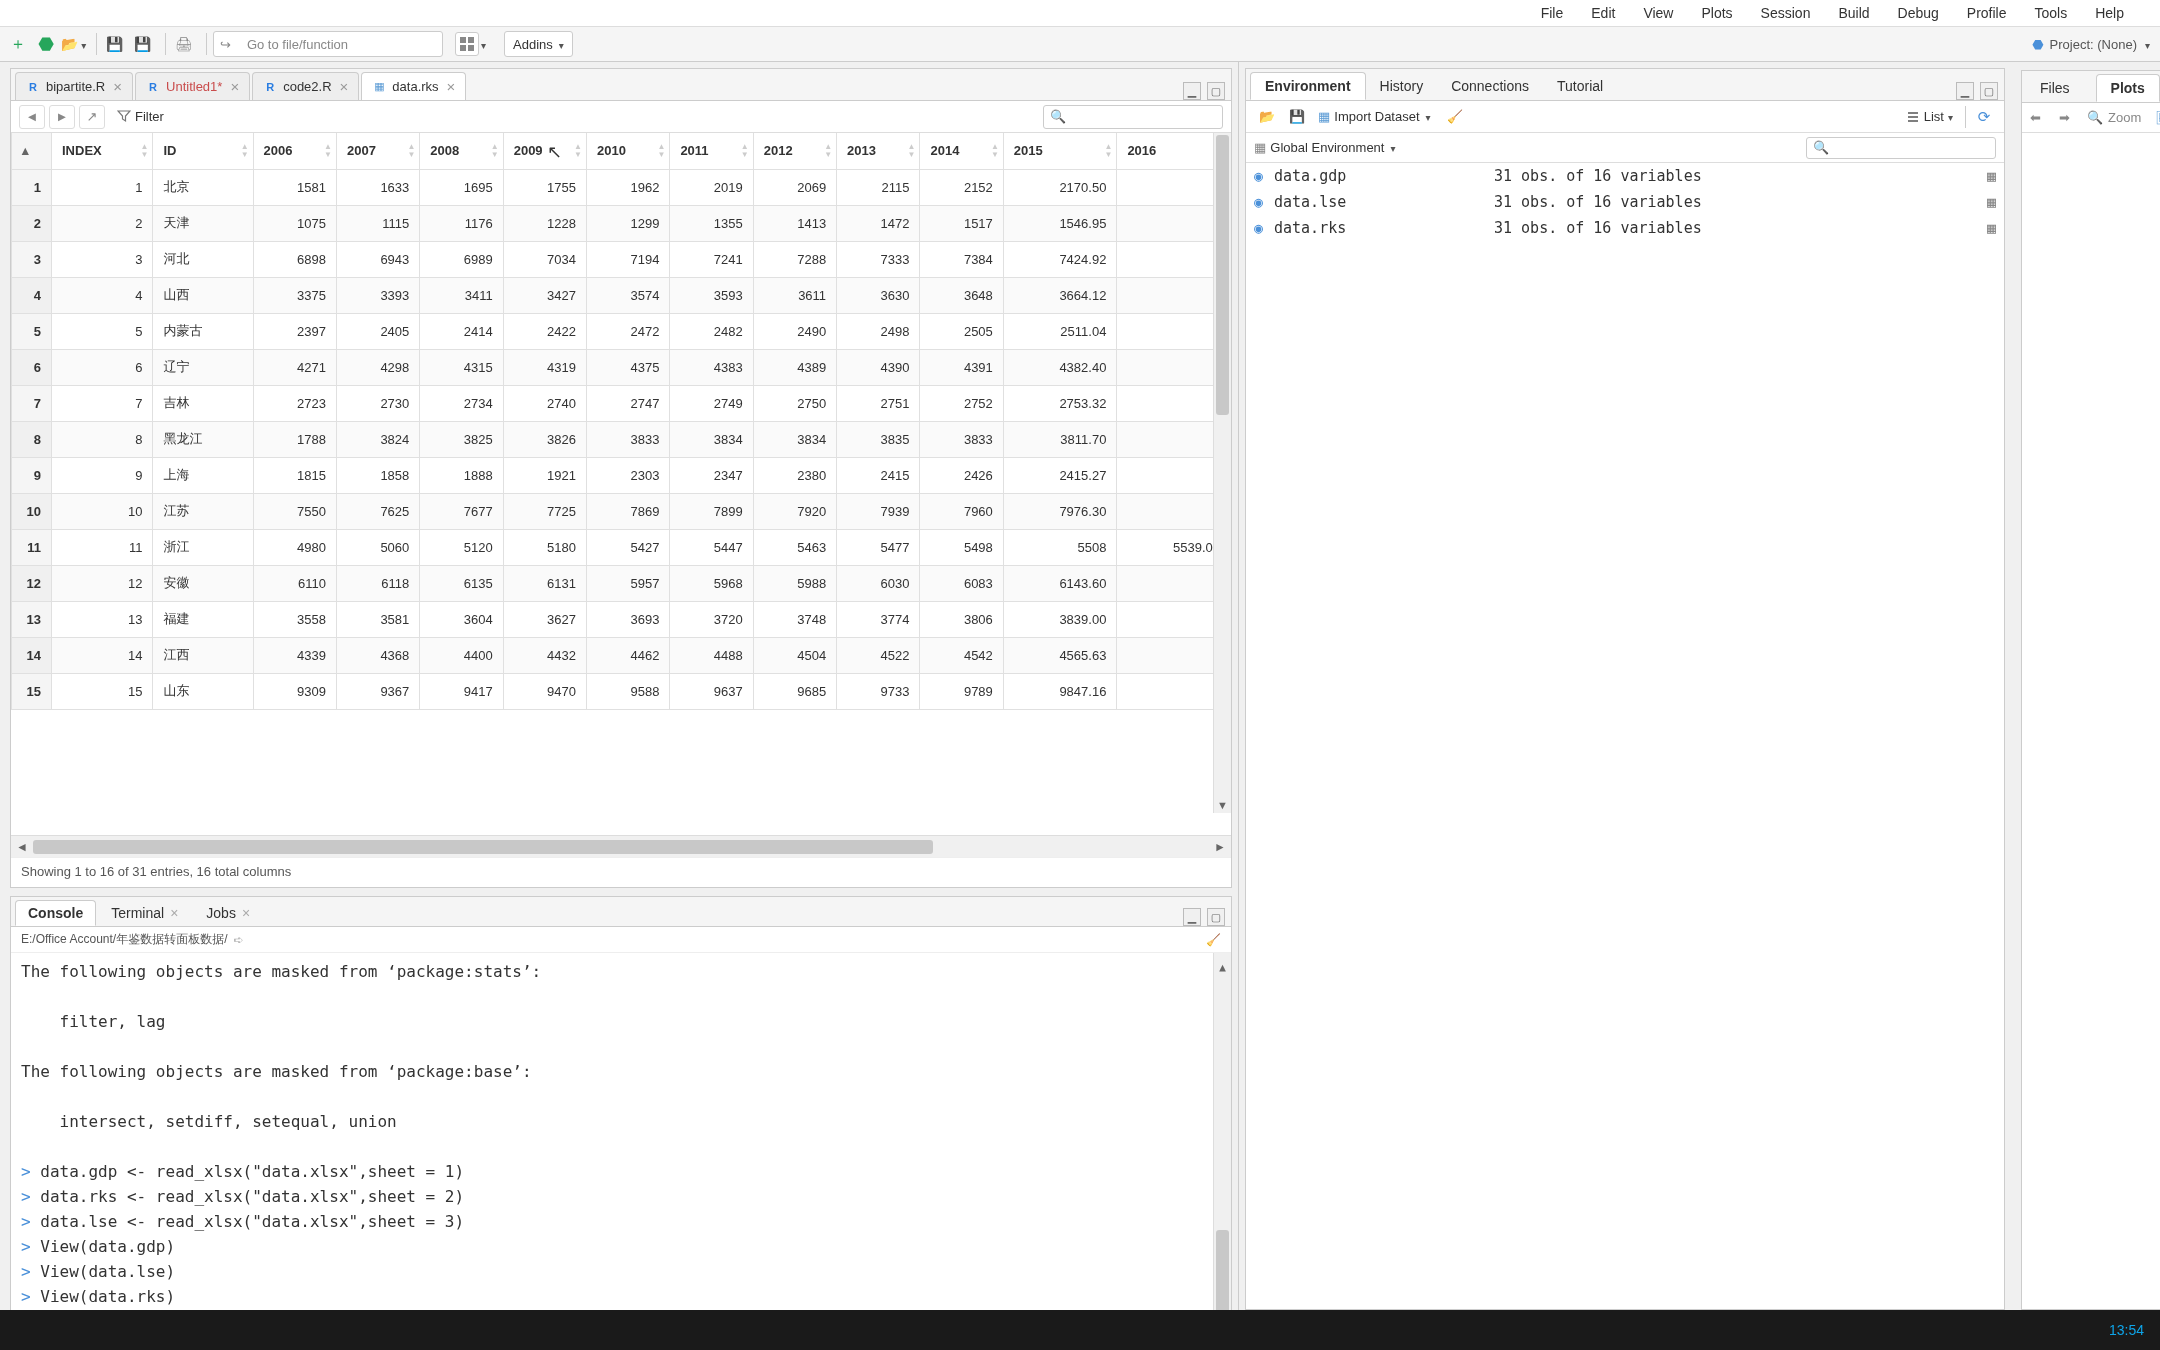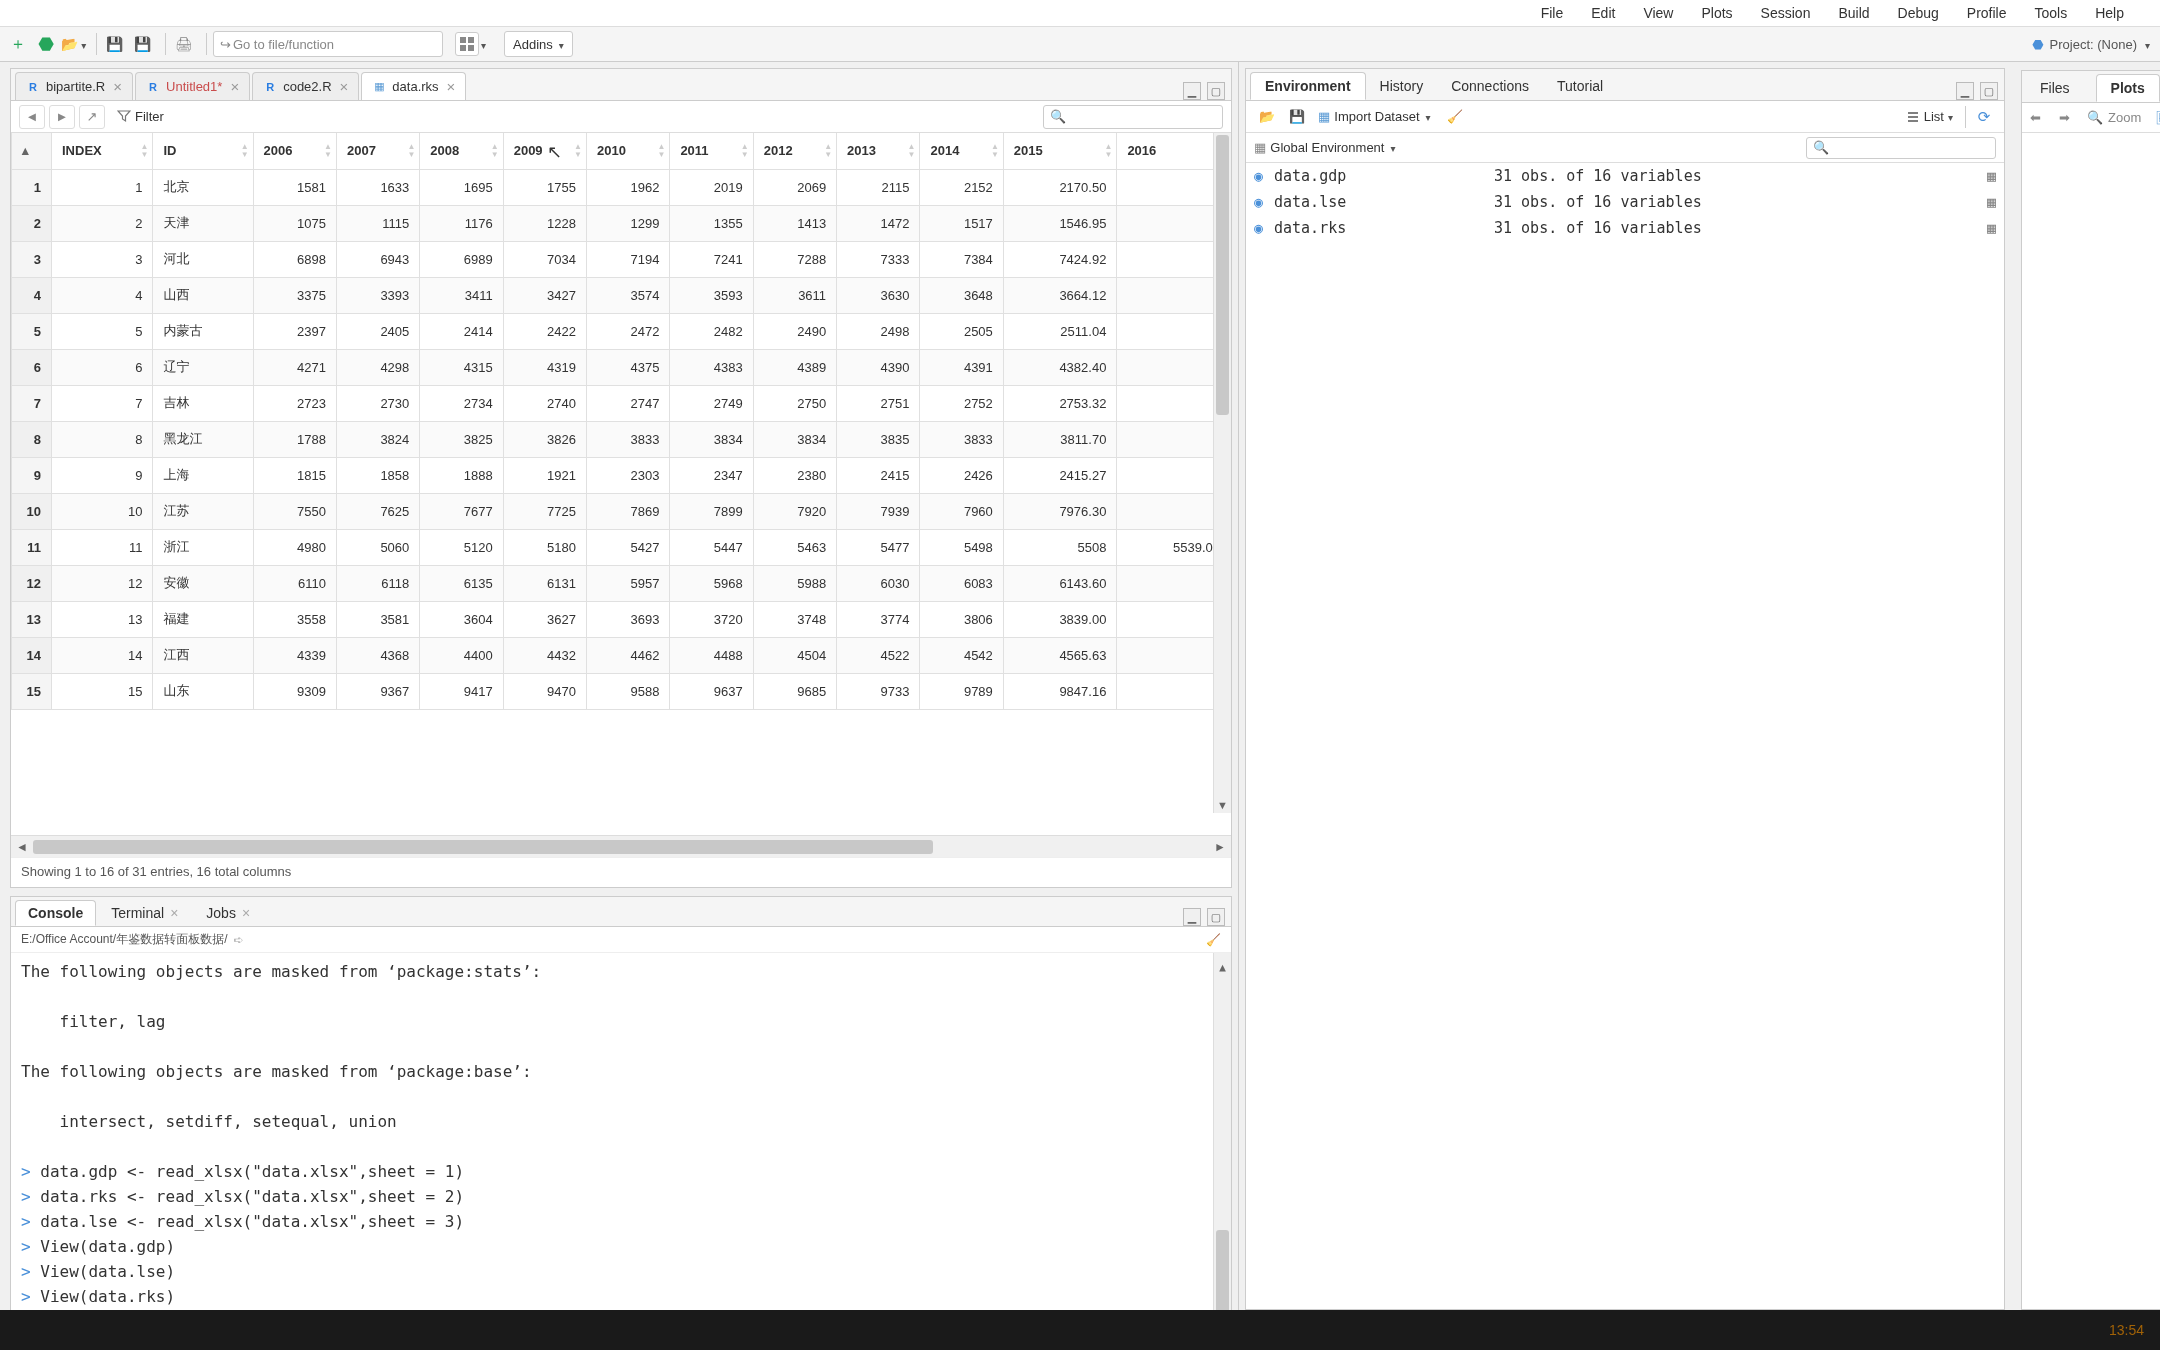--- a/index.html
+++ b/index.html
@@ -271,21 +271,21 @@
   .plots-toolbar{height:30px;border-bottom:1px solid #ddd;display:flex;align-items:center;padding:0 8px;}
   .ptb{display:flex;align-items:center;margin-right:14px;font-size:13px;color:#888;}
   .ptb.enabled{color:#333;}
   .ptb svg, .ptb .ic{margin-right:4px;}
   
   .bottom-bar{
     position:absolute;left:0;right:0;bottom:0;height:40px;
     background:#1a1a1a;display:flex;align-items:center;
   }
   .bottom-bar .clock{
-    margin-left:auto;color:#a16207;font-size:14px;padding-right:16px;
+    margin-left:auto;color:#0ea5e9;font-size:14px;padding-right:16px;
   }
   .caret::after{content:"▾";font-size:10px;color:#555;}
 </style>
 </head>
 <body>
 
 <div class="menu-bar">
   <span>File</span>
   <span>Edit</span>
   <span>View</span>
@@ -316,21 +316,21 @@
   <div class="tb-btn">
       <span class="ic-save">💾</span>
     </div>
   <div class="tb-sep"></div>
   <div class="tb-btn">
       <span class="ic-print">🖨</span>
     </div>
   <div class="tb-sep"></div>
   <div class="tb-goto">
     <span style="color:#888;">↪</span>
-    <span style="margin-left:2px;">Go to file/function</span>
+    <span style="margin-left:16px;">Go to file/function</span>
   </div>
   <div class="tb-grid">
     <svg width="14" height="14" viewBox="0 0 14 14">
         <rect x="0" y="0" width="6" height="6" fill="#888"></rect>
         <rect x="8" y="0" width="6" height="6" fill="#888"></rect>
         <rect x="0" y="8" width="6" height="6" fill="#888"></rect>
         <rect x="8" y="8" width="6" height="6" fill="#888"></rect>
       </svg>
   </div>
   <span class="caret"></span>

